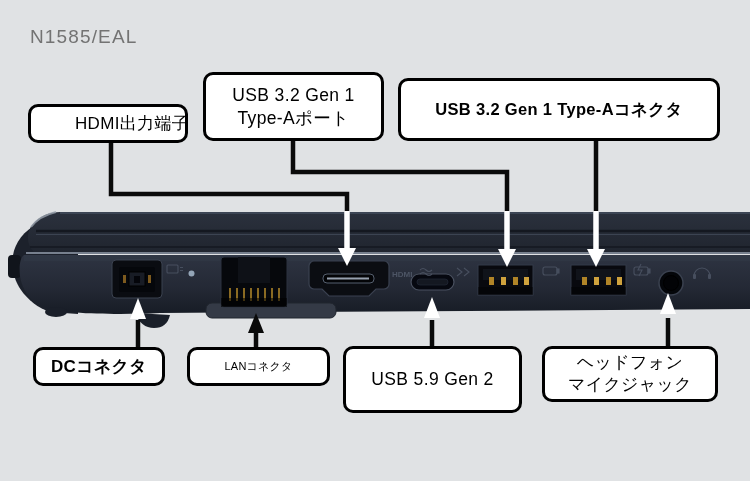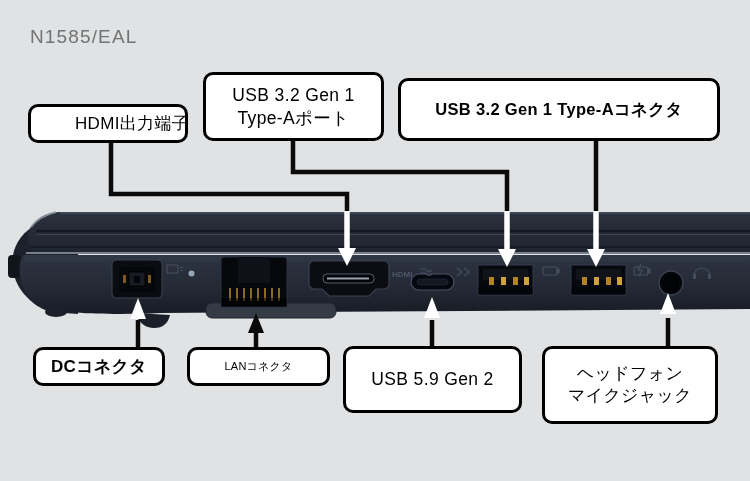--- a/index.html
+++ b/index.html
@@ -11,21 +11,21 @@
   .callout{position:absolute;background:#fff;border:3px solid #000;border-radius:10px;
            display:flex;flex-direction:column;align-items:center;justify-content:center;
            text-align:center;color:#000;z-index:3;box-sizing:border-box;
            font-weight:500;letter-spacing:.02em;line-height:1.28;white-space:nowrap;}
   .c-hdmi{left:28px;top:104px;width:160px;height:39px;font-size:17px;padding-left:48px;}
   .c-aport{left:203px;top:72px;width:181px;height:69px;font-size:17.5px;}
   .c-aconn{left:398px;top:78px;width:322px;height:63px;font-size:16.5px;font-weight:bold;}
   .c-dc{left:33px;top:347px;width:132px;height:39px;font-size:17px;font-weight:bold;}
   .c-lan{left:187px;top:347px;width:143px;height:39px;font-size:11px;}
   .c-usbc{left:343px;top:346px;width:179px;height:67px;font-size:17.5px;}
-  .c-phone{left:542px;top:346px;width:176px;height:78px;font-size:17px;}
+  .c-phone{left:542px;top:346px;width:176px;height:56px;font-size:17px;}
 </style>
 </head>
 <body>
 
 <div class="stage">
 
   <div class="title">N1585/EAL</div>
 
   <svg width="750" height="481" viewBox="0 0 750 481">
     <defs>

